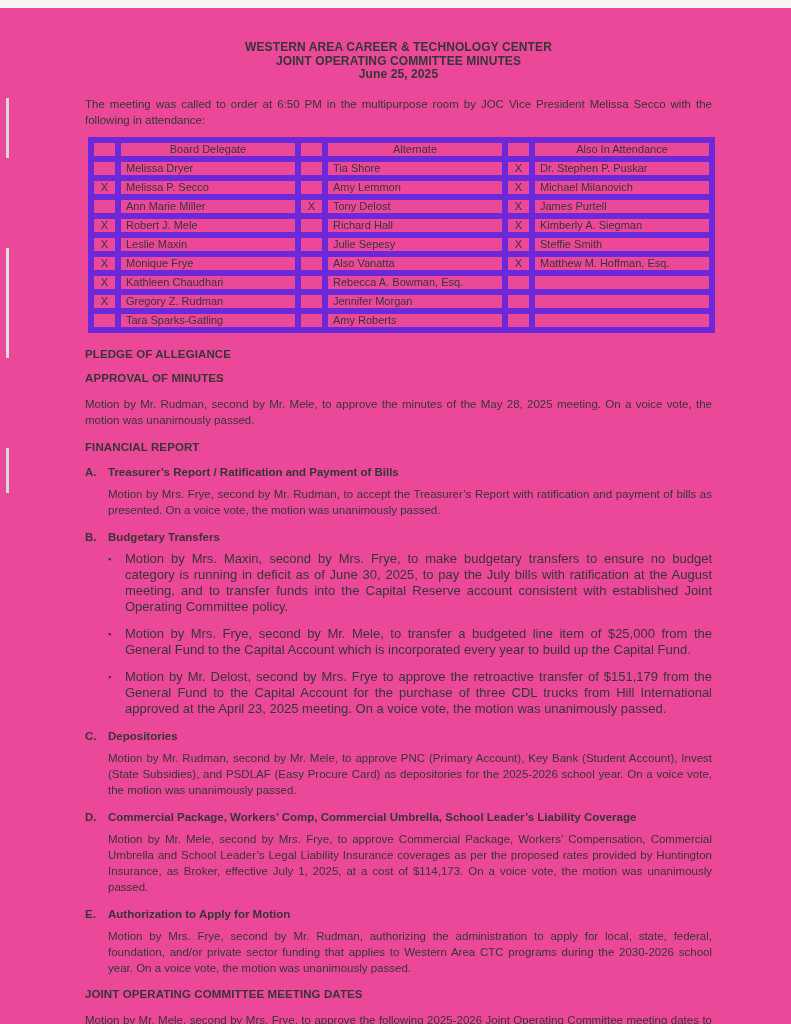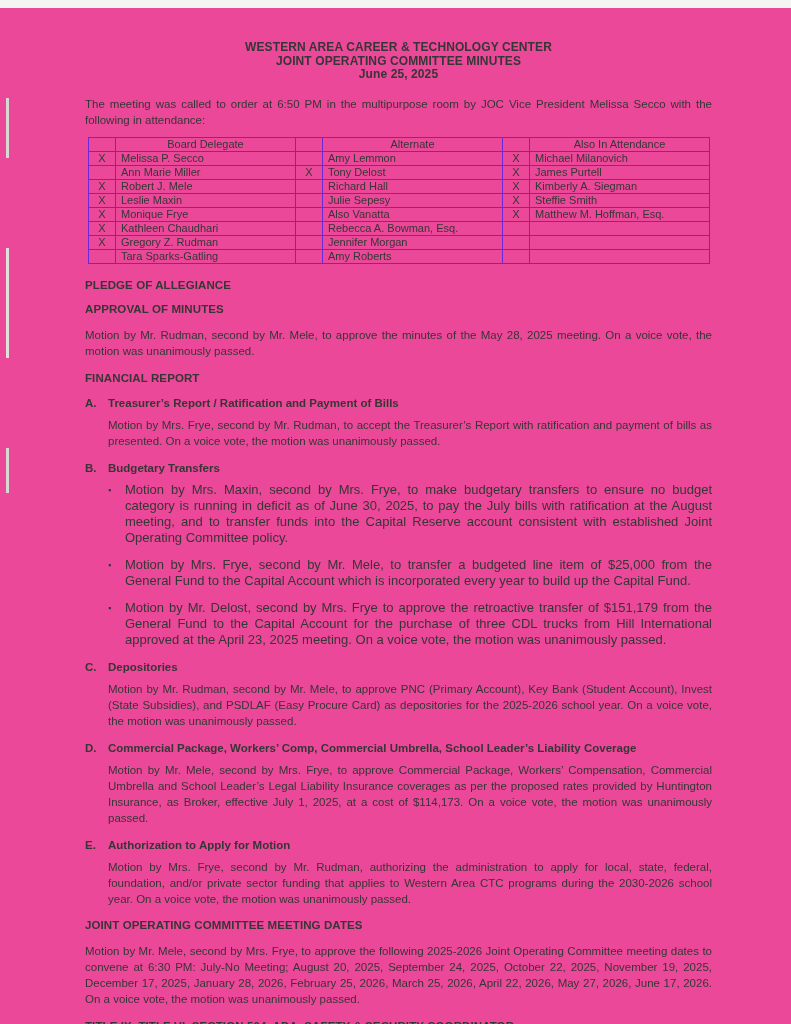--- a/index.html
+++ b/index.html
@@ -37,21 +37,21 @@
   .intro { margin-top: 14px !important; margin-bottom: 9px !important; }
 
   table.attendance {
     border-collapse: collapse;
     margin: 0 0 15px 3px;
     font-size: 11px;
     width: 622px;
     table-layout: fixed;
   }
   table.attendance th, table.attendance td {
-    border: 1px solid #6d28d9;
+    border: 6px solid #6d28d9;
     padding: 0 5px;
     height: 13px;
     line-height: 13px;
     overflow: hidden;
     white-space: nowrap;
   }
   table.attendance th { font-weight: normal; text-align: center; }
   table.attendance td.mark, table.attendance th.mark { text-align: center; padding: 0 2px; }
   col.c-mark { width: 27px; }
   col.c-name { width: 180px; }
@@ -109,20 +109,28 @@
         <th class="mark"></th>
         <th class="name">Board Delegate</th>
         <th class="mark"></th>
         <th class="name">Alternate</th>
         <th class="mark"></th>
         <th class="name">Also In Attendance</th>
       </tr>
     </thead>
     <tbody>
         <tr>
+          <td class="mark"></td>
+          <td class="name">Melissa Dryer</td>
+          <td class="mark"></td>
+          <td class="name">Tia Shore</td>
+          <td class="mark">X</td>
+          <td class="name">Dr. Stephen P. Puskar</td>
+        </tr>
+        <tr>
           <td class="mark">X</td>
           <td class="name">Melissa P. Secco</td>
           <td class="mark"></td>
           <td class="name">Amy Lemmon</td>
           <td class="mark">X</td>
           <td class="name">Michael Milanovich</td>
         </tr>
         <tr>
           <td class="mark"></td>
           <td class="name">Ann Marie Miller</td>

